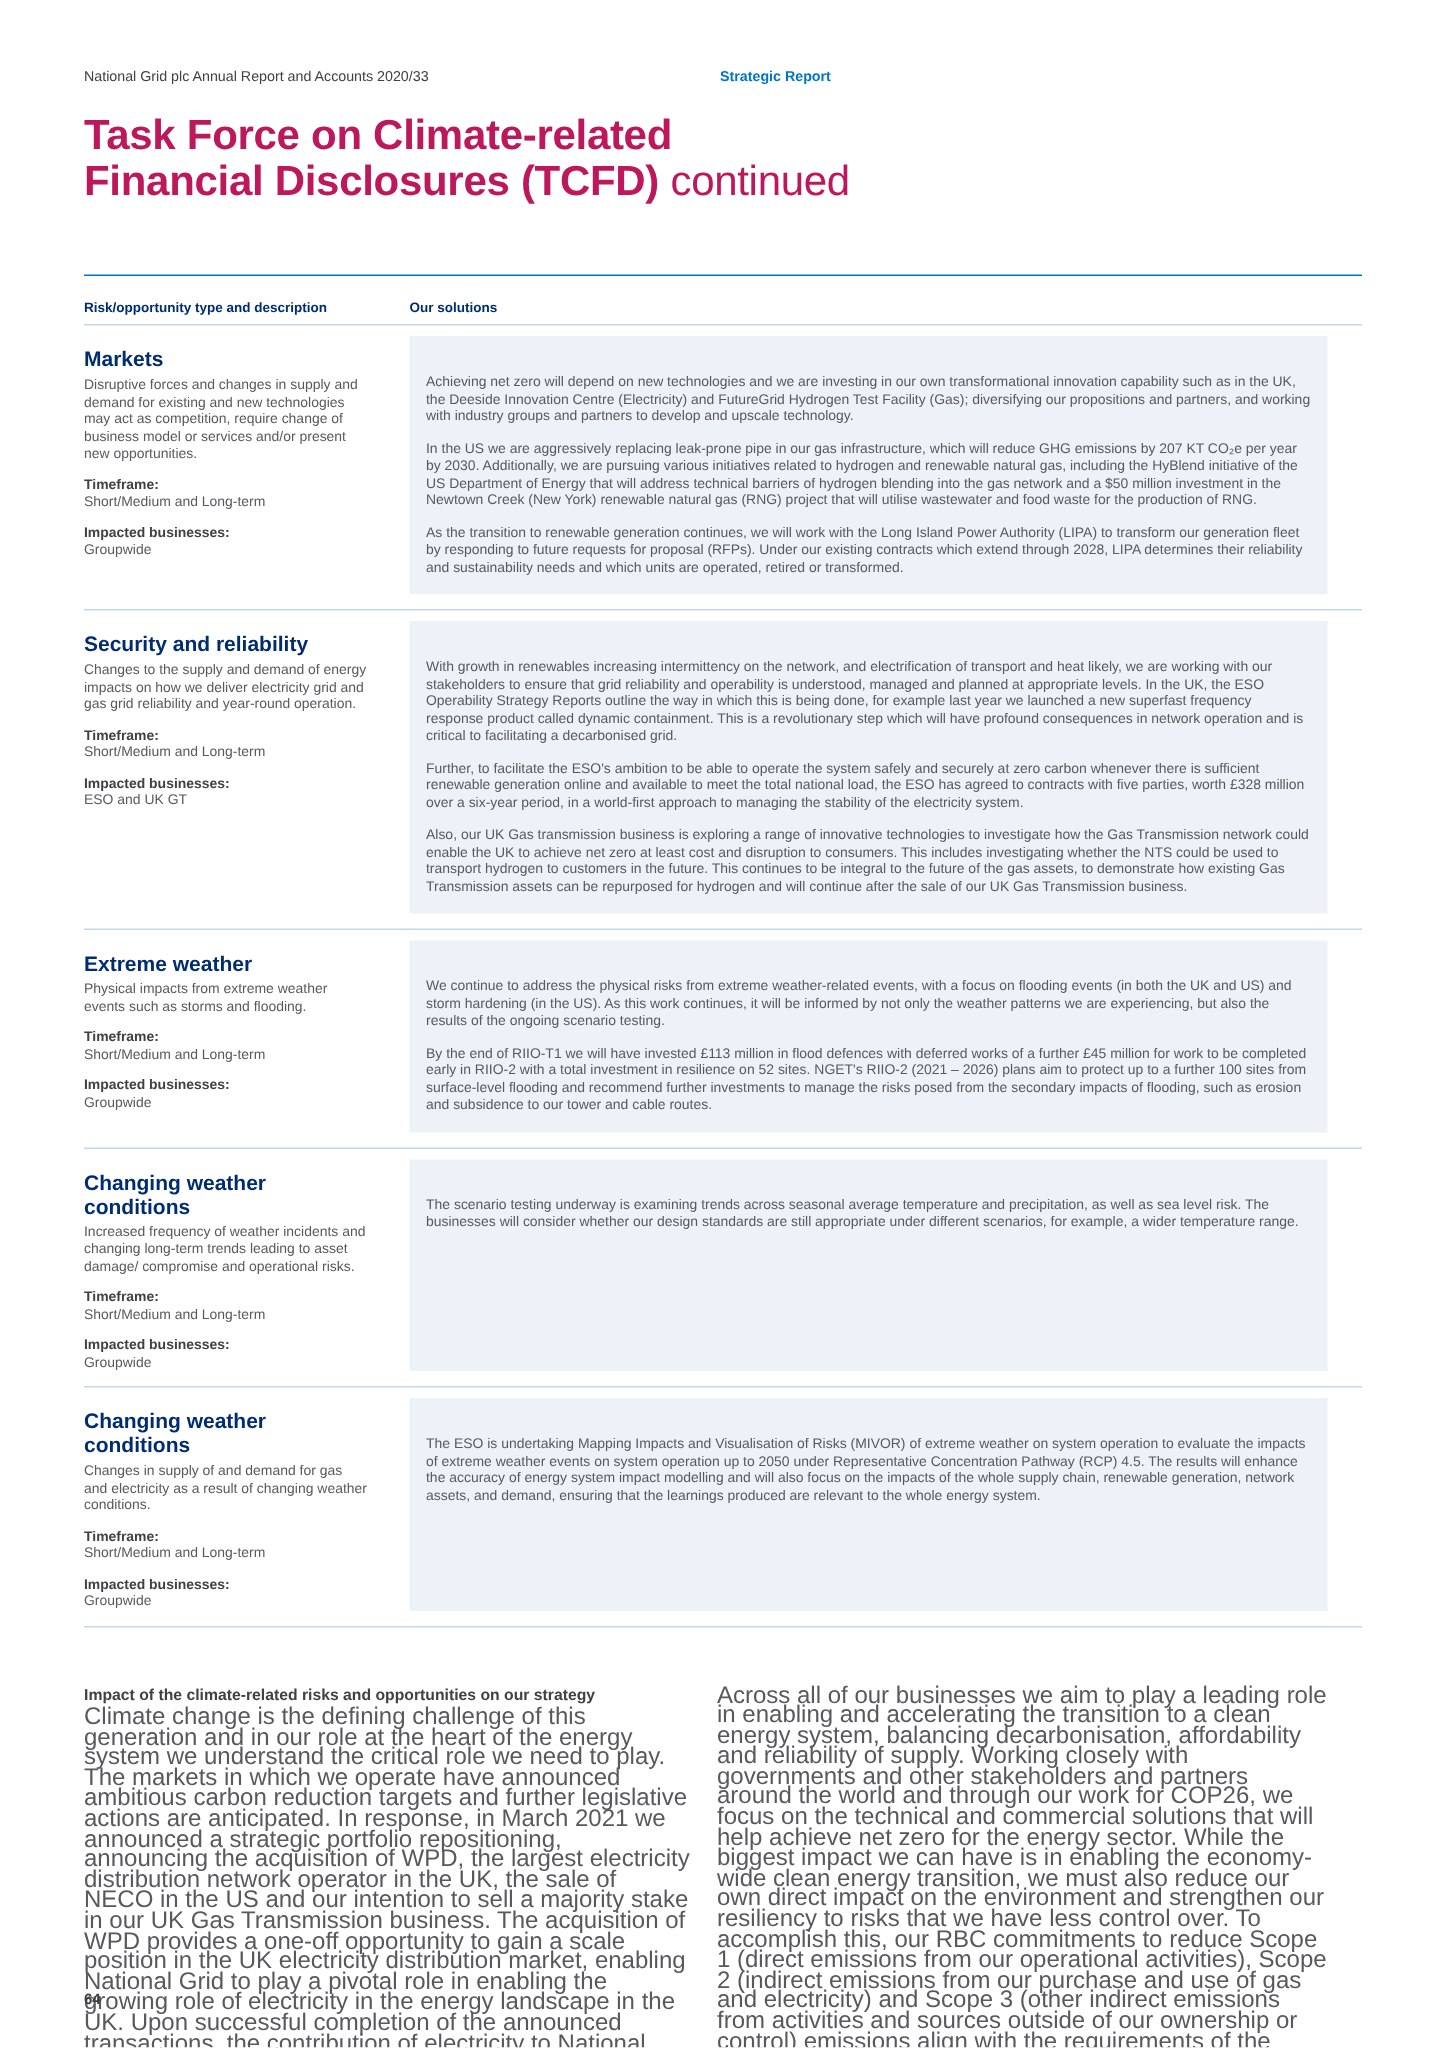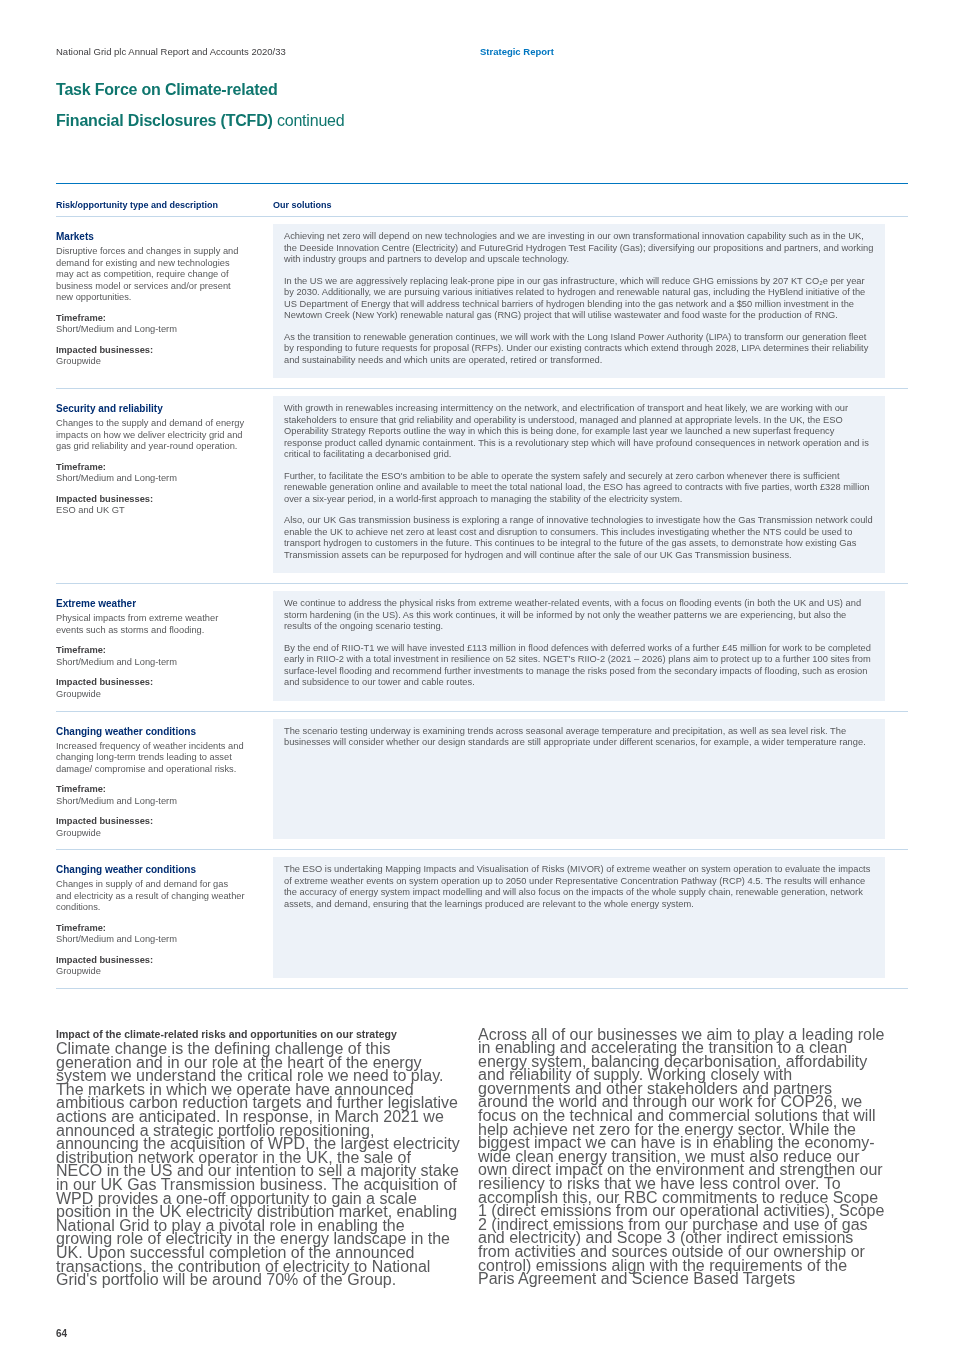--- a/index.html
+++ b/index.html
@@ -13,47 +13,47 @@
     box-sizing:border-box;
   }
   .content { position:absolute; left:56px; right:57px; top:0; }
 
   
   .doc-header { position:relative; margin-top:46px; font-size:9.5px; color:#414042; height:12px; }
   .doc-header .left { position:absolute; left:0; top:0; }
   .doc-header .right { position:absolute; left:424px; top:0; color:#0076c0; font-weight:bold; }
 
   
-  .page-title { margin:16px 0 0 0; font-size:16px; line-height:31px; font-weight:bold; color:#0f766e; letter-spacing:-0.2px; }
+  .page-title { margin:16px 0 0 0; font-size:28px; line-height:31px; font-weight:bold; color:#be185d; letter-spacing:-0.2px; }
   .page-title .regular { font-weight:normal; }
 
   
   .tcfd-table { margin-top:47px; border-bottom:1px solid #c3d8ea; }
   .thead {
     display:flex;
     border-top:1px solid #0076c0;
     border-bottom:1px solid #c3d8ea;
     padding:16px 0 6px 0;
     font-size:9px; font-weight:bold; color:#002d72;
   }
   .thead .c1 { width:217px; flex:none; box-sizing:border-box; }
   .thead .c2 { flex:1; }
 
   .trow { display:flex; padding:7px 0 10px 0; }
   .trow + .trow { border-top:1px solid #c3d8ea; }
 
   .risk-cell { width:217px; flex:none; box-sizing:border-box; padding:7px 28px 0 0; }
-  .risk-cell h3 { margin:0 0 4px 0; font-size:10px; color:#002d72; font-weight:bold; }
+  .risk-cell h3 { margin:0 0 4px 0; font-size:14px; color:#002d72; font-weight:bold; }
   .risk-cell p  { margin:0; font-size:9.3px; line-height:11.5px; color:#58595b; }
   .risk-cell .lbl { margin-top:9px; font-weight:bold; color:#414042; font-size:9.3px; }
 
   .resp-cell {
     flex:1; margin-right:23px;
     background:#edf2f8;
-    padding:7px 11px 2px 11px;
+    padding:25px 11px 2px 11px;
     box-sizing:border-box;
   }
   .resp-cell p { margin:0 0 10px 0; font-size:9.3px; line-height:11.5px; color:#58595b; }
 
   
   .strategy { display:flex; margin-top:39px; }
   .strategy .colL { width:404px; flex:none; margin-right:18px; }
   .strategy .colR { width:407px; flex:none; }
   .strategy h4 { margin:0 0 1px 0; font-size:10.5px; line-height:13.5px; color:#414042; font-weight:bold; }
   .strategy p  { margin:0; font-size:16px; line-height:13.6px; color:#58595b; }

